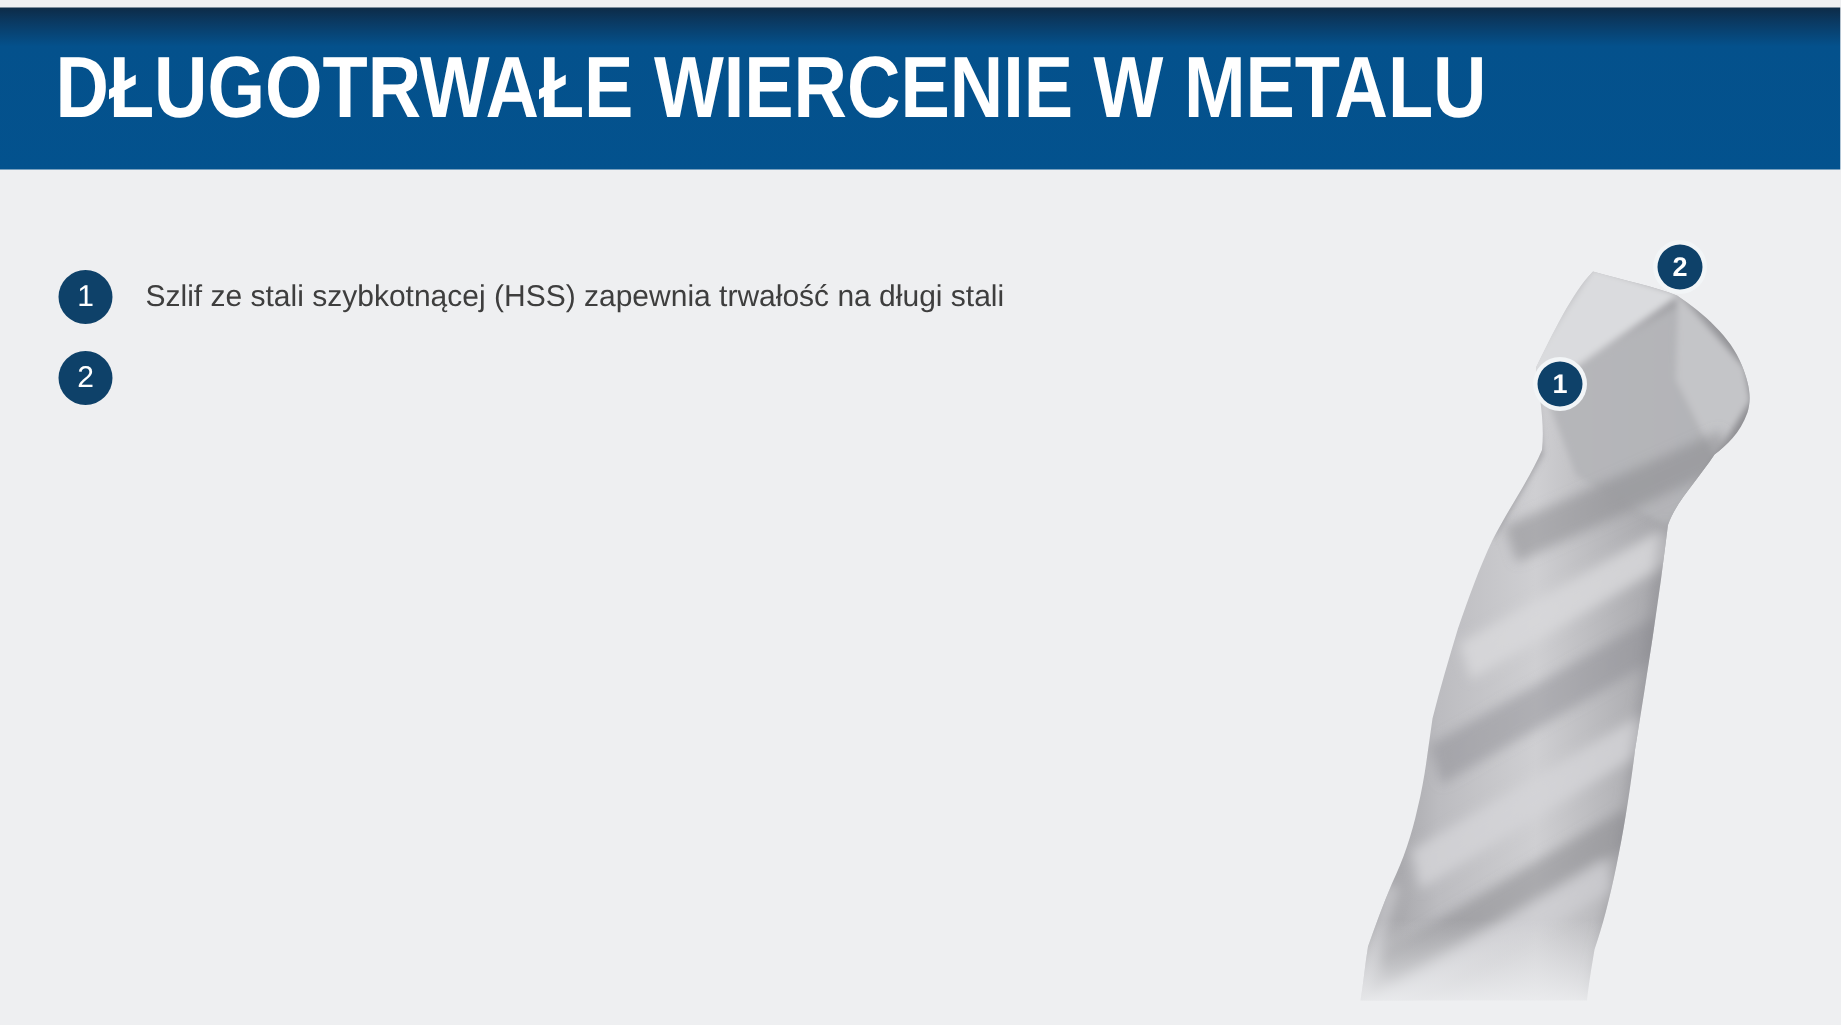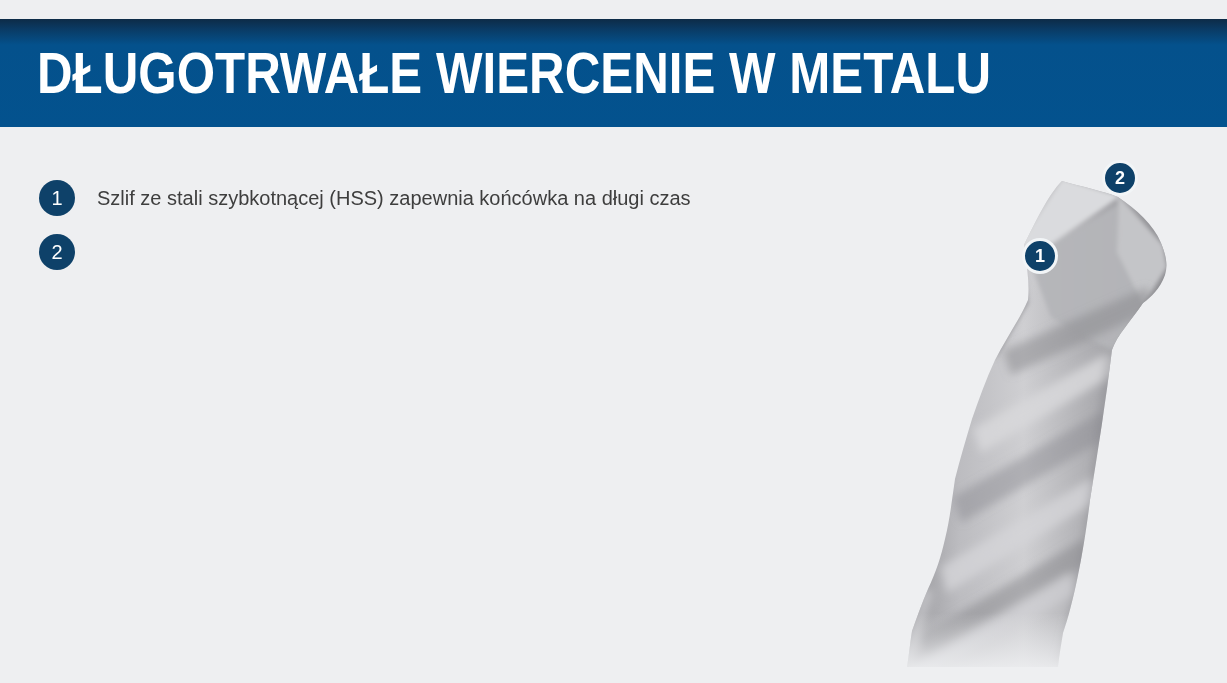--- a/index.html
+++ b/index.html
@@ -12,21 +12,21 @@
     --title-text:#ffffff;
   }
   *{margin:0;padding:0;box-sizing:border-box;}
   html,body{width:1227px;height:683px;overflow:hidden;}
   body{
     background:var(--page-bg);
     font-family:"Liberation Sans","DejaVu Sans",sans-serif;
     position:relative;
   }
   .banner{
-    position:absolute;left:0;top:19px;width:1227px;height:108px;
+    position:absolute;left:0;top:5px;width:1227px;height:108px;
     background:linear-gradient(180deg,var(--banner-top-edge) 0%,#0a3a63 9%,var(--banner-blue) 24%,#03528e 100%);
     display:flex;align-items:center;
     padding-left:37px;
   }
   .banner h1{font-size:inherit;font-weight:inherit;line-height:1;}
   .title-inner{
     display:inline-block;
     transform:scaleX(0.85);
     transform-origin:0 50%;
     font-size:58px;
@@ -73,21 +73,21 @@
 
 <header class="banner">
   <h1>
     <span class="title-inner">DŁUGOTRWAŁE WIERCENIE W METALU</span>
   </h1>
 </header>
 
 <ul class="features">
   <li class="feature">
     <span class="num-badge">1</span>
-    <span class="feature-text">Szlif ze stali szybkotnącej (HSS) zapewnia końcówka na długi czas</span>
+    <span class="feature-text">Szlif ze stali szybkotnącej (HSS) zapewnia trwałość na długi stali</span>
   </li>
   <li class="feature">
     <span class="num-badge">2</span>
   </li>
 </ul>
 
 <figure class="drill-figure">
   <svg class="drill-svg" viewBox="0 0 340 518" width="340" height="518" aria-hidden="true">
     <defs>
       <linearGradient id="gBody" x1="0" y1="0" x2="1" y2="0">

